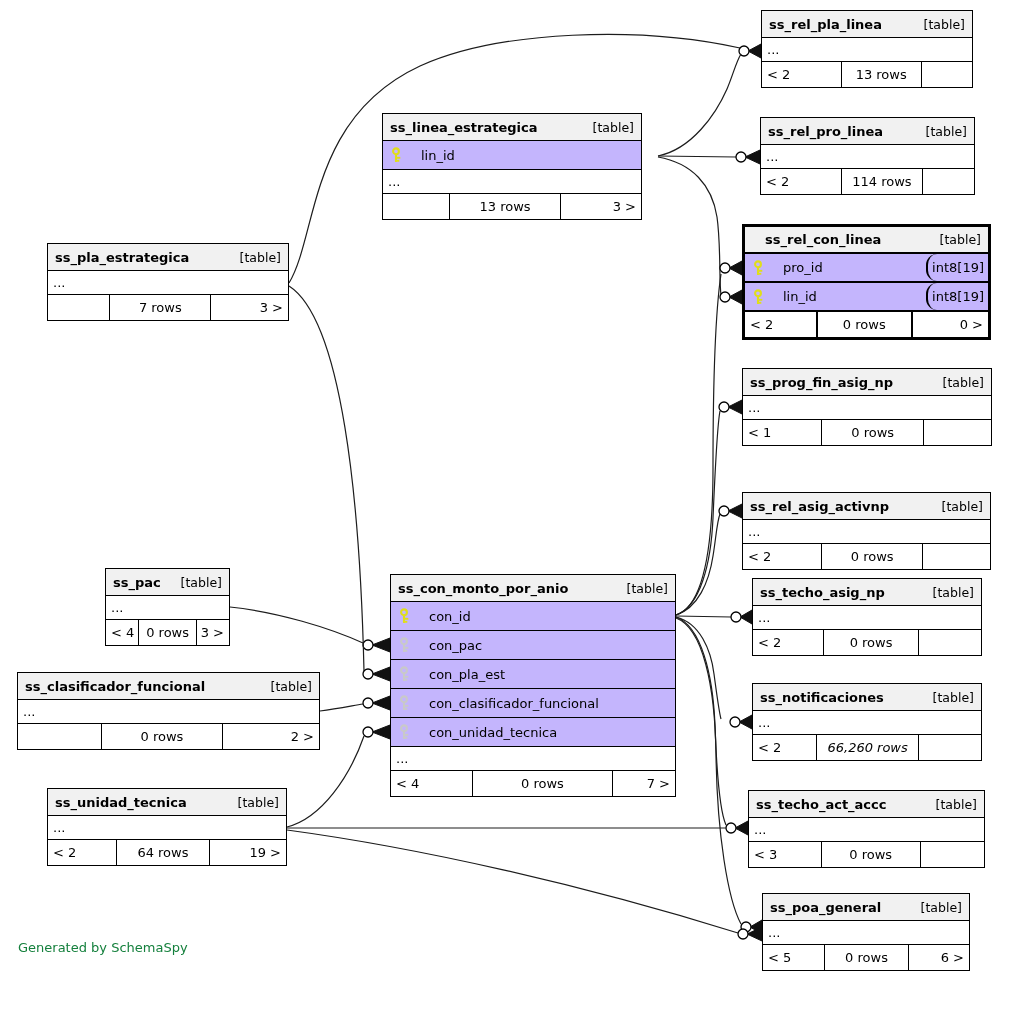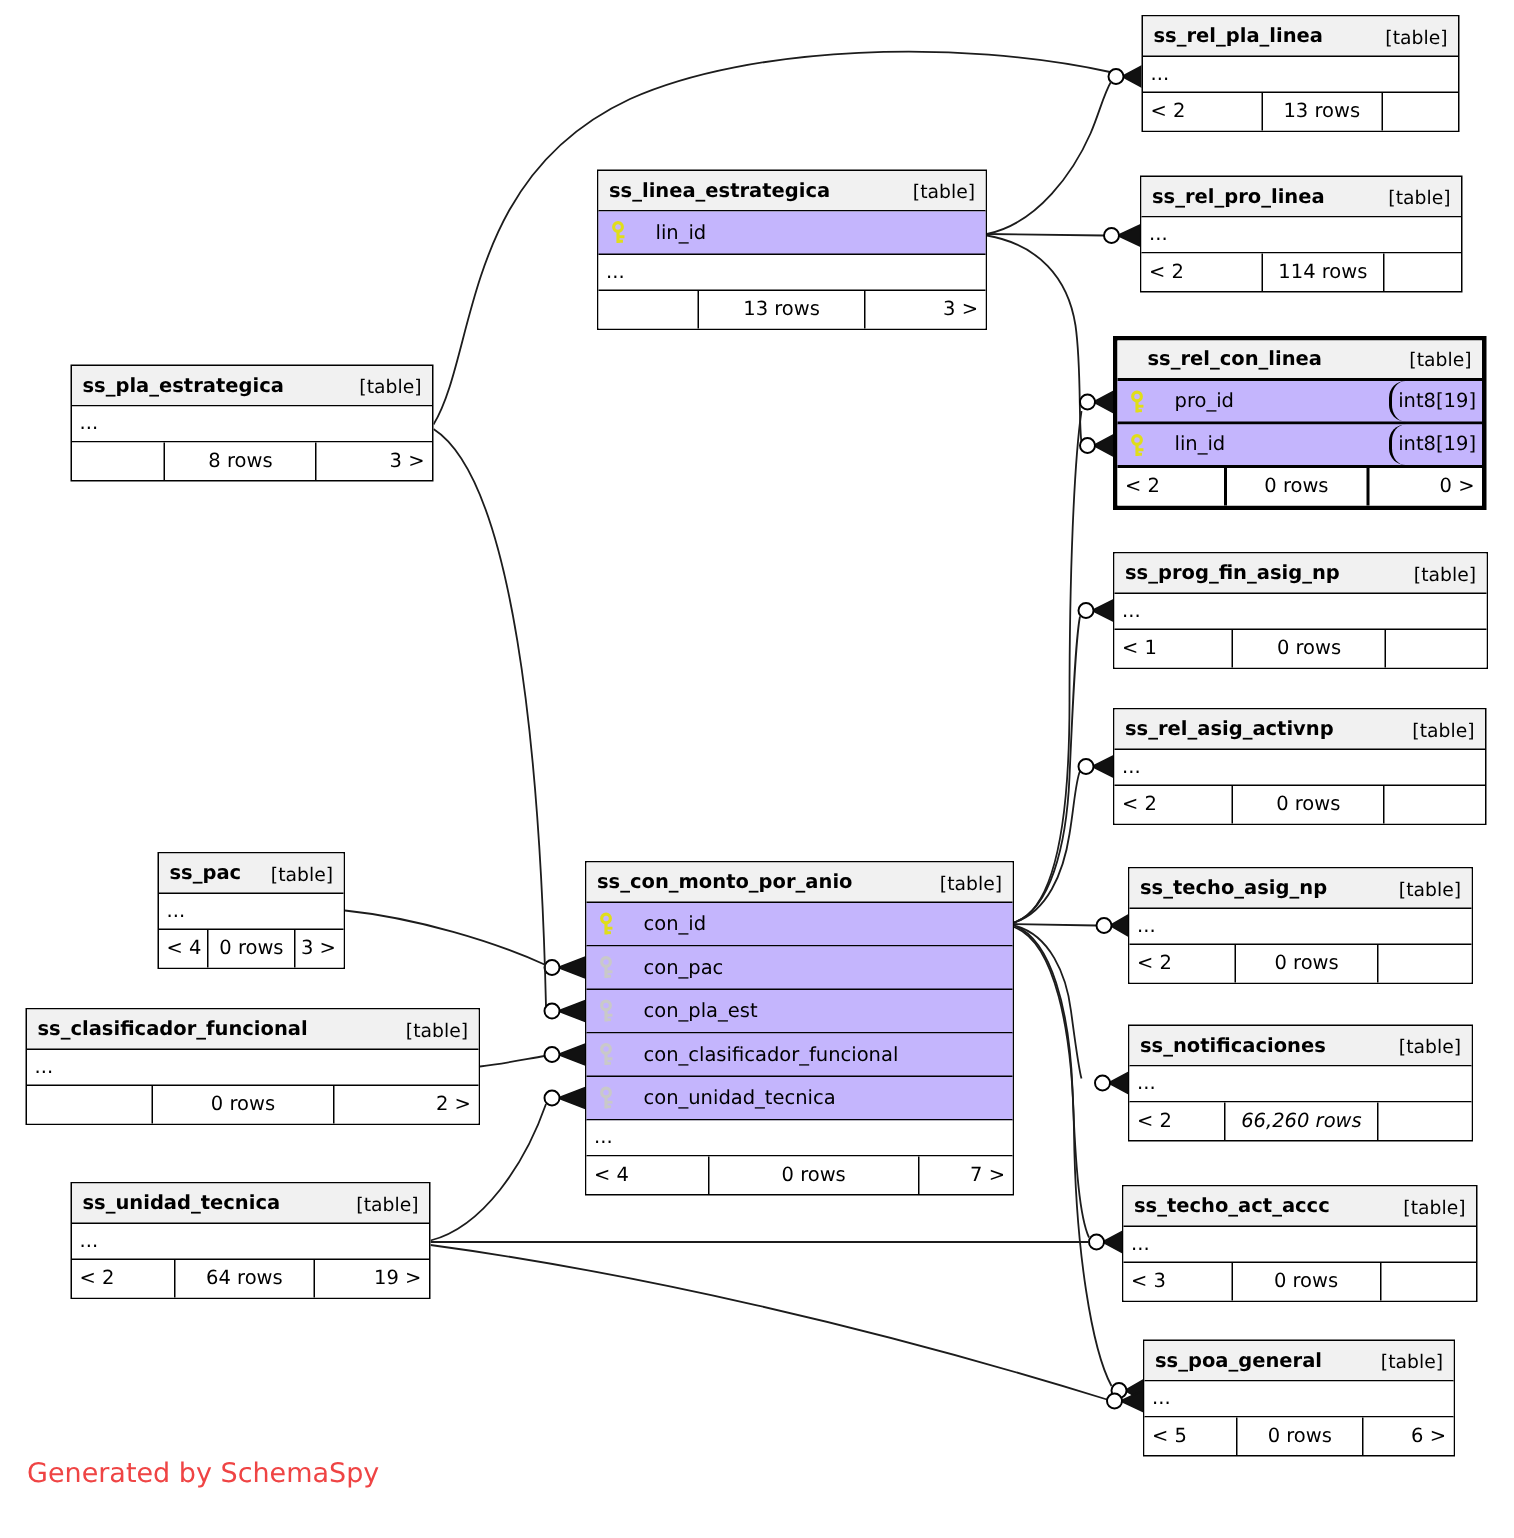--- a/index.html
+++ b/index.html
@@ -40,21 +40,21 @@
     height:24px; border-bottom:1px solid #000; padding-left:5px;
     display:flex; align-items:center; box-sizing:border-box; background:#fff;
   }
   .ftr { display:flex; height:25px; background:#fff; }
   .ftr span { display:flex; align-items:center; box-sizing:border-box; overflow:hidden; white-space:nowrap; }
   .ftr .f1 { justify-content:flex-start; padding-left:5px; border-right:1px solid #000; }
   .ftr .f2 { justify-content:center; border-right:1px solid #000; padding:0 2px; }
   .ftr .f3 { justify-content:flex-end; padding-right:5px; }
   .emph .ftr .f1, .emph .ftr .f2 { border-right-width:2px; }
   #credit {
-    position:absolute; left:18px; top:972px; font-size:18px; color:#ef4444;
+    position:absolute; left:18px; top:940px; font-size:13px; color:#15803d;
   }
 </style>
 </head>
 <body>
 
 <div id="canvas">
   <svg id="edge-layer" viewBox="0 0 1009 1025" xmlns="http://www.w3.org/2000/svg">
       <path d="M 289 283 C 318 235, 308 118, 420 66 C 500 30, 640 26, 740 48" fill="none" stroke="#1c1c1c" stroke-width="1.2"></path>
       <g>
         <path d="M 748 51 L 761 44 L 761 58 Z" fill="#111" stroke="#111" stroke-width="1"></path>
@@ -151,21 +151,21 @@
           <span class="ttl">ss_rel_pro_linea</span>
           <span class="tag">[table]</span>
         </div>
         <div class="ellrow">...</div>
         <div class="ftr">
           <span class="f1" style="width: 38%;">&lt; 2</span>
           <span class="f2" style="width: 38%;">114 rows</span>
           <span class="f3" style="width: 24%;"></span>
         </div>
       </div>
-      <div class="tbl" style="left: 398px; top: 113px; width: 260px;">
+      <div class="tbl" style="left: 382px; top: 113px; width: 260px;">
         <div class="hdr">
           <span class="ttl">ss_linea_estrategica</span>
           <span class="tag">[table]</span>
         </div>
         <div class="colrow">
           <span class="keyic"><svg viewBox="0 0 12 16" width="12" height="16">
               <circle cx="6" cy="4.3" r="2.9" fill="none" stroke="#e0de1a" stroke-width="2.1"></circle>
               <line x1="6" y1="7.2" x2="6" y2="15" stroke="#e0de1a" stroke-width="2.1"></line>
               <line x1="6" y1="10.8" x2="10.3" y2="10.8" stroke="#e0de1a" stroke-width="1.9"></line>
               <line x1="6" y1="13.8" x2="9.3" y2="13.8" stroke="#e0de1a" stroke-width="1.9"></line>
@@ -180,21 +180,21 @@
         </div>
       </div>
       <div class="tbl" style="left: 47px; top: 243px; width: 242px;">
         <div class="hdr">
           <span class="ttl">ss_pla_estrategica</span>
           <span class="tag">[table]</span>
         </div>
         <div class="ellrow">...</div>
         <div class="ftr">
           <span class="f1" style="width: 26%;"></span>
-          <span class="f2" style="width: 42%;">8 rows</span>
+          <span class="f2" style="width: 42%;">7 rows</span>
           <span class="f3" style="width: 32%;">3 &gt;</span>
         </div>
       </div>
       <div class="tbl emph" style="left: 742px; top: 224px; width: 249px;">
         <div class="hdr">
           <span class="ttl">ss_rel_con_linea</span>
           <span class="tag">[table]</span>
         </div>
         <div class="colrow">
           <span class="keyic"><svg viewBox="0 0 12 16" width="12" height="16">
@@ -227,21 +227,21 @@
           <span class="ttl">ss_prog_fin_asig_np</span>
           <span class="tag">[table]</span>
         </div>
         <div class="ellrow">...</div>
         <div class="ftr">
           <span class="f1" style="width: 32%;">&lt; 1</span>
           <span class="f2" style="width: 41%;">0 rows</span>
           <span class="f3" style="width: 27%;"></span>
         </div>
       </div>
-      <div class="tbl" style="left: 742px; top: 472px; width: 249px;">
+      <div class="tbl" style="left: 742px; top: 492px; width: 249px;">
         <div class="hdr">
           <span class="ttl">ss_rel_asig_activnp</span>
           <span class="tag">[table]</span>
         </div>
         <div class="ellrow">...</div>
         <div class="ftr">
           <span class="f1" style="width: 32%;">&lt; 2</span>
           <span class="f2" style="width: 41%;">0 rows</span>
           <span class="f3" style="width: 27%;"></span>
         </div>

